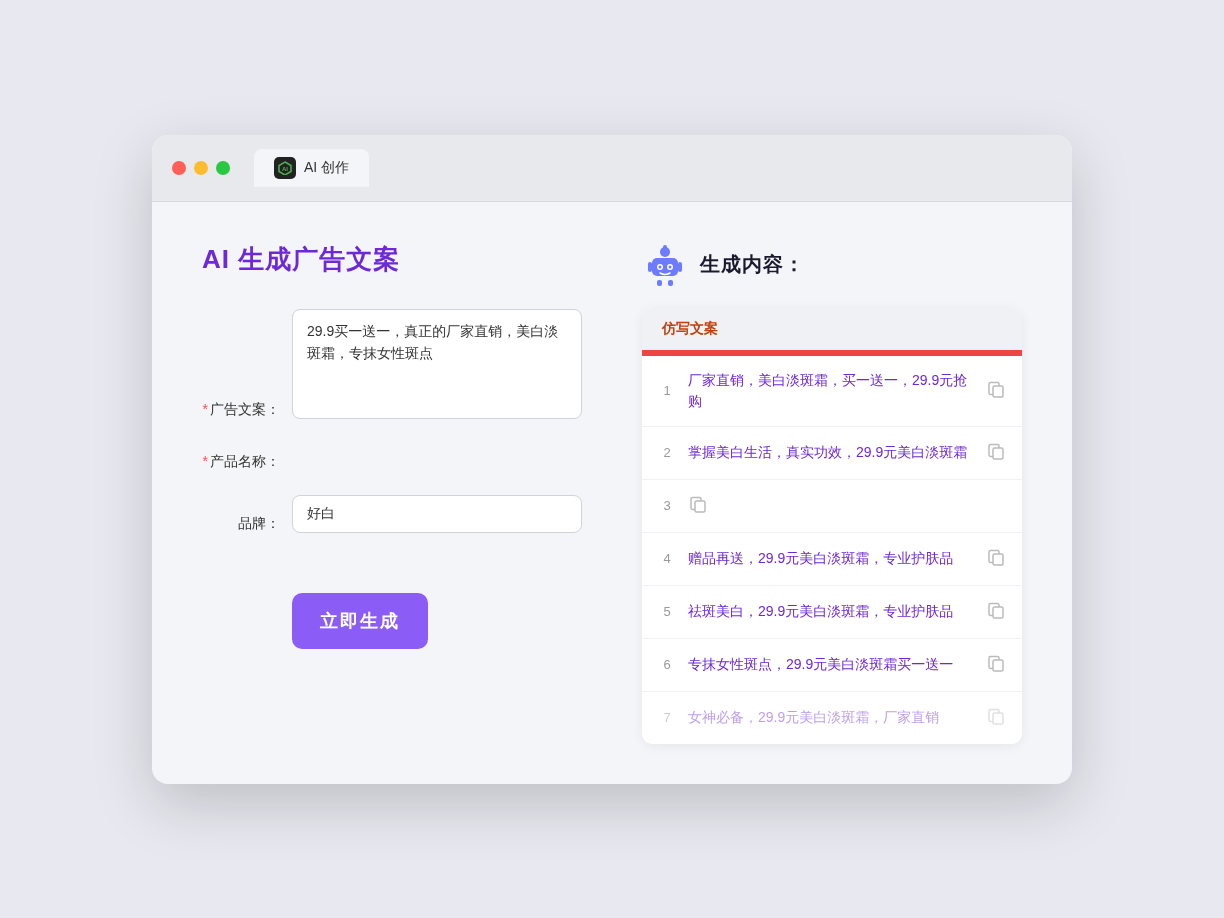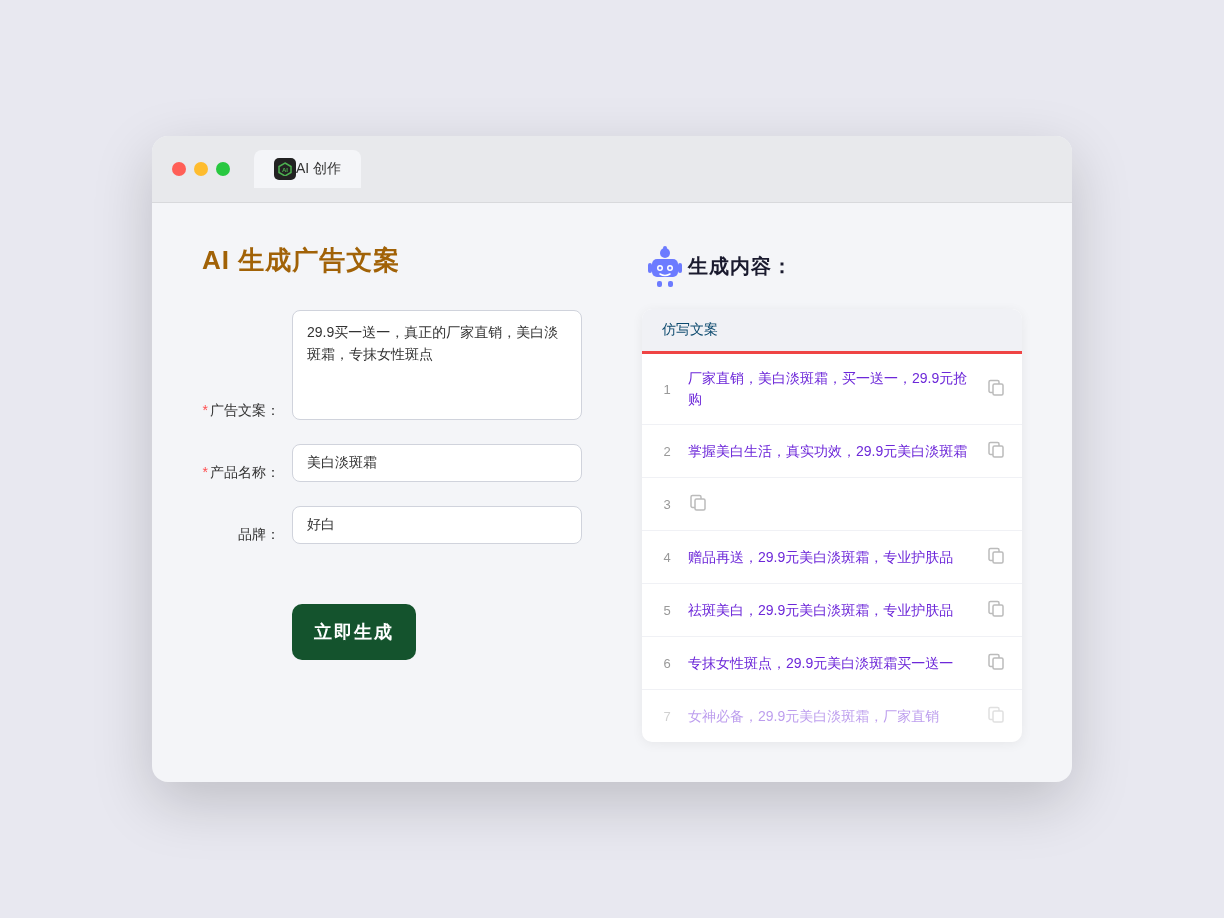--- a/index.html
+++ b/index.html
@@ -39,21 +39,21 @@
       height: 14px;
       border-radius: 50%;
     }
     .traffic-light.red { background: #ff5f57; }
     .traffic-light.yellow { background: #febc2e; }
     .traffic-light.green { background: #28c840; }
 
     .tab {
       display: flex;
       align-items: center;
-      gap: 0;
+      gap: 8px;
       background: #f4f5f8;
       border-radius: 8px 8px 0 0;
       padding: 8px 20px;
       font-size: 14px;
       color: #333;
       margin-left: 12px;
     }
 
     .tab-icon {
       width: 22px;
@@ -75,21 +75,21 @@
     }
 
     
     .left-panel {
       flex: 0 0 380px;
     }
 
     .page-title {
       font-size: 26px;
       font-weight: 700;
-      color: #a16207;
+      color: #6d28d9;
       margin-bottom: 32px;
       letter-spacing: 1px;
     }
 
     .form-group {
       display: flex;
       align-items: flex-end;
       margin-bottom: 24px;
     }
 
@@ -121,40 +121,41 @@
     }
 
     .form-textarea {
       height: 110px;
       line-height: 1.6;
     }
 
     .generate-btn {
       margin-top: 36px;
       margin-left: 90px;
-      background: #14532d;
+      background: #8b5cf6;
       color: #fff;
       border: none;
       border-radius: 10px;
-      padding: 16px 22px;
+      padding: 16px 28px;
       font-size: 18px;
       font-weight: 600;
       cursor: pointer;
       letter-spacing: 2px;
       font-family: inherit;
     }
 
     
     .right-panel {
       flex: 1;
     }
 
     .result-header {
       display: flex;
       align-items: center;
+      gap: 12px;
       margin-bottom: 20px;
     }
 
     .result-title {
       font-size: 20px;
       font-weight: 600;
       color: #1a1a2e;
       letter-spacing: 1px;
     }
 
@@ -162,23 +163,23 @@
       background: #fff;
       border-radius: 10px;
       overflow: hidden;
       box-shadow: 0 2px 12px rgba(0,0,0,0.06);
     }
 
     .result-table-header {
       background: #f0f1f5;
       padding: 12px 20px;
       font-size: 14px;
-      font-weight: 400;
-      color: #0c4a6e;
-      border-bottom: 3px solid #ef4444;
+      font-weight: 700;
+      color: #c2410c;
+      border-bottom: 6px solid #ef4444;
     }
 
     .result-row {
       display: flex;
       align-items: center;
       padding: 14px 16px;
       border-bottom: 1px solid #f0f1f5;
       gap: 12px;
     }
 
@@ -251,21 +252,20 @@
           <span class="required-mark">*</span><span>广告文案：</span>
         </label>
         <textarea class="form-input form-textarea" style="">29.9买一送一，真正的厂家直销，美白淡斑霜，专抹女性斑点</textarea>
       </div>
 
       
       <div class="form-group">
         <label class="form-label">
           <span class="required-mark">*</span><span>产品名称：</span>
         </label>
-        <input type="text" class="form-input" value="美白淡斑霜" style="">
       </div>
 
       
       <div class="form-group">
         <label class="form-label">品牌：</label>
         <input type="text" class="form-input" value="好白" style="">
       </div>
 
       
       <button class="generate-btn">立即生成</button>

